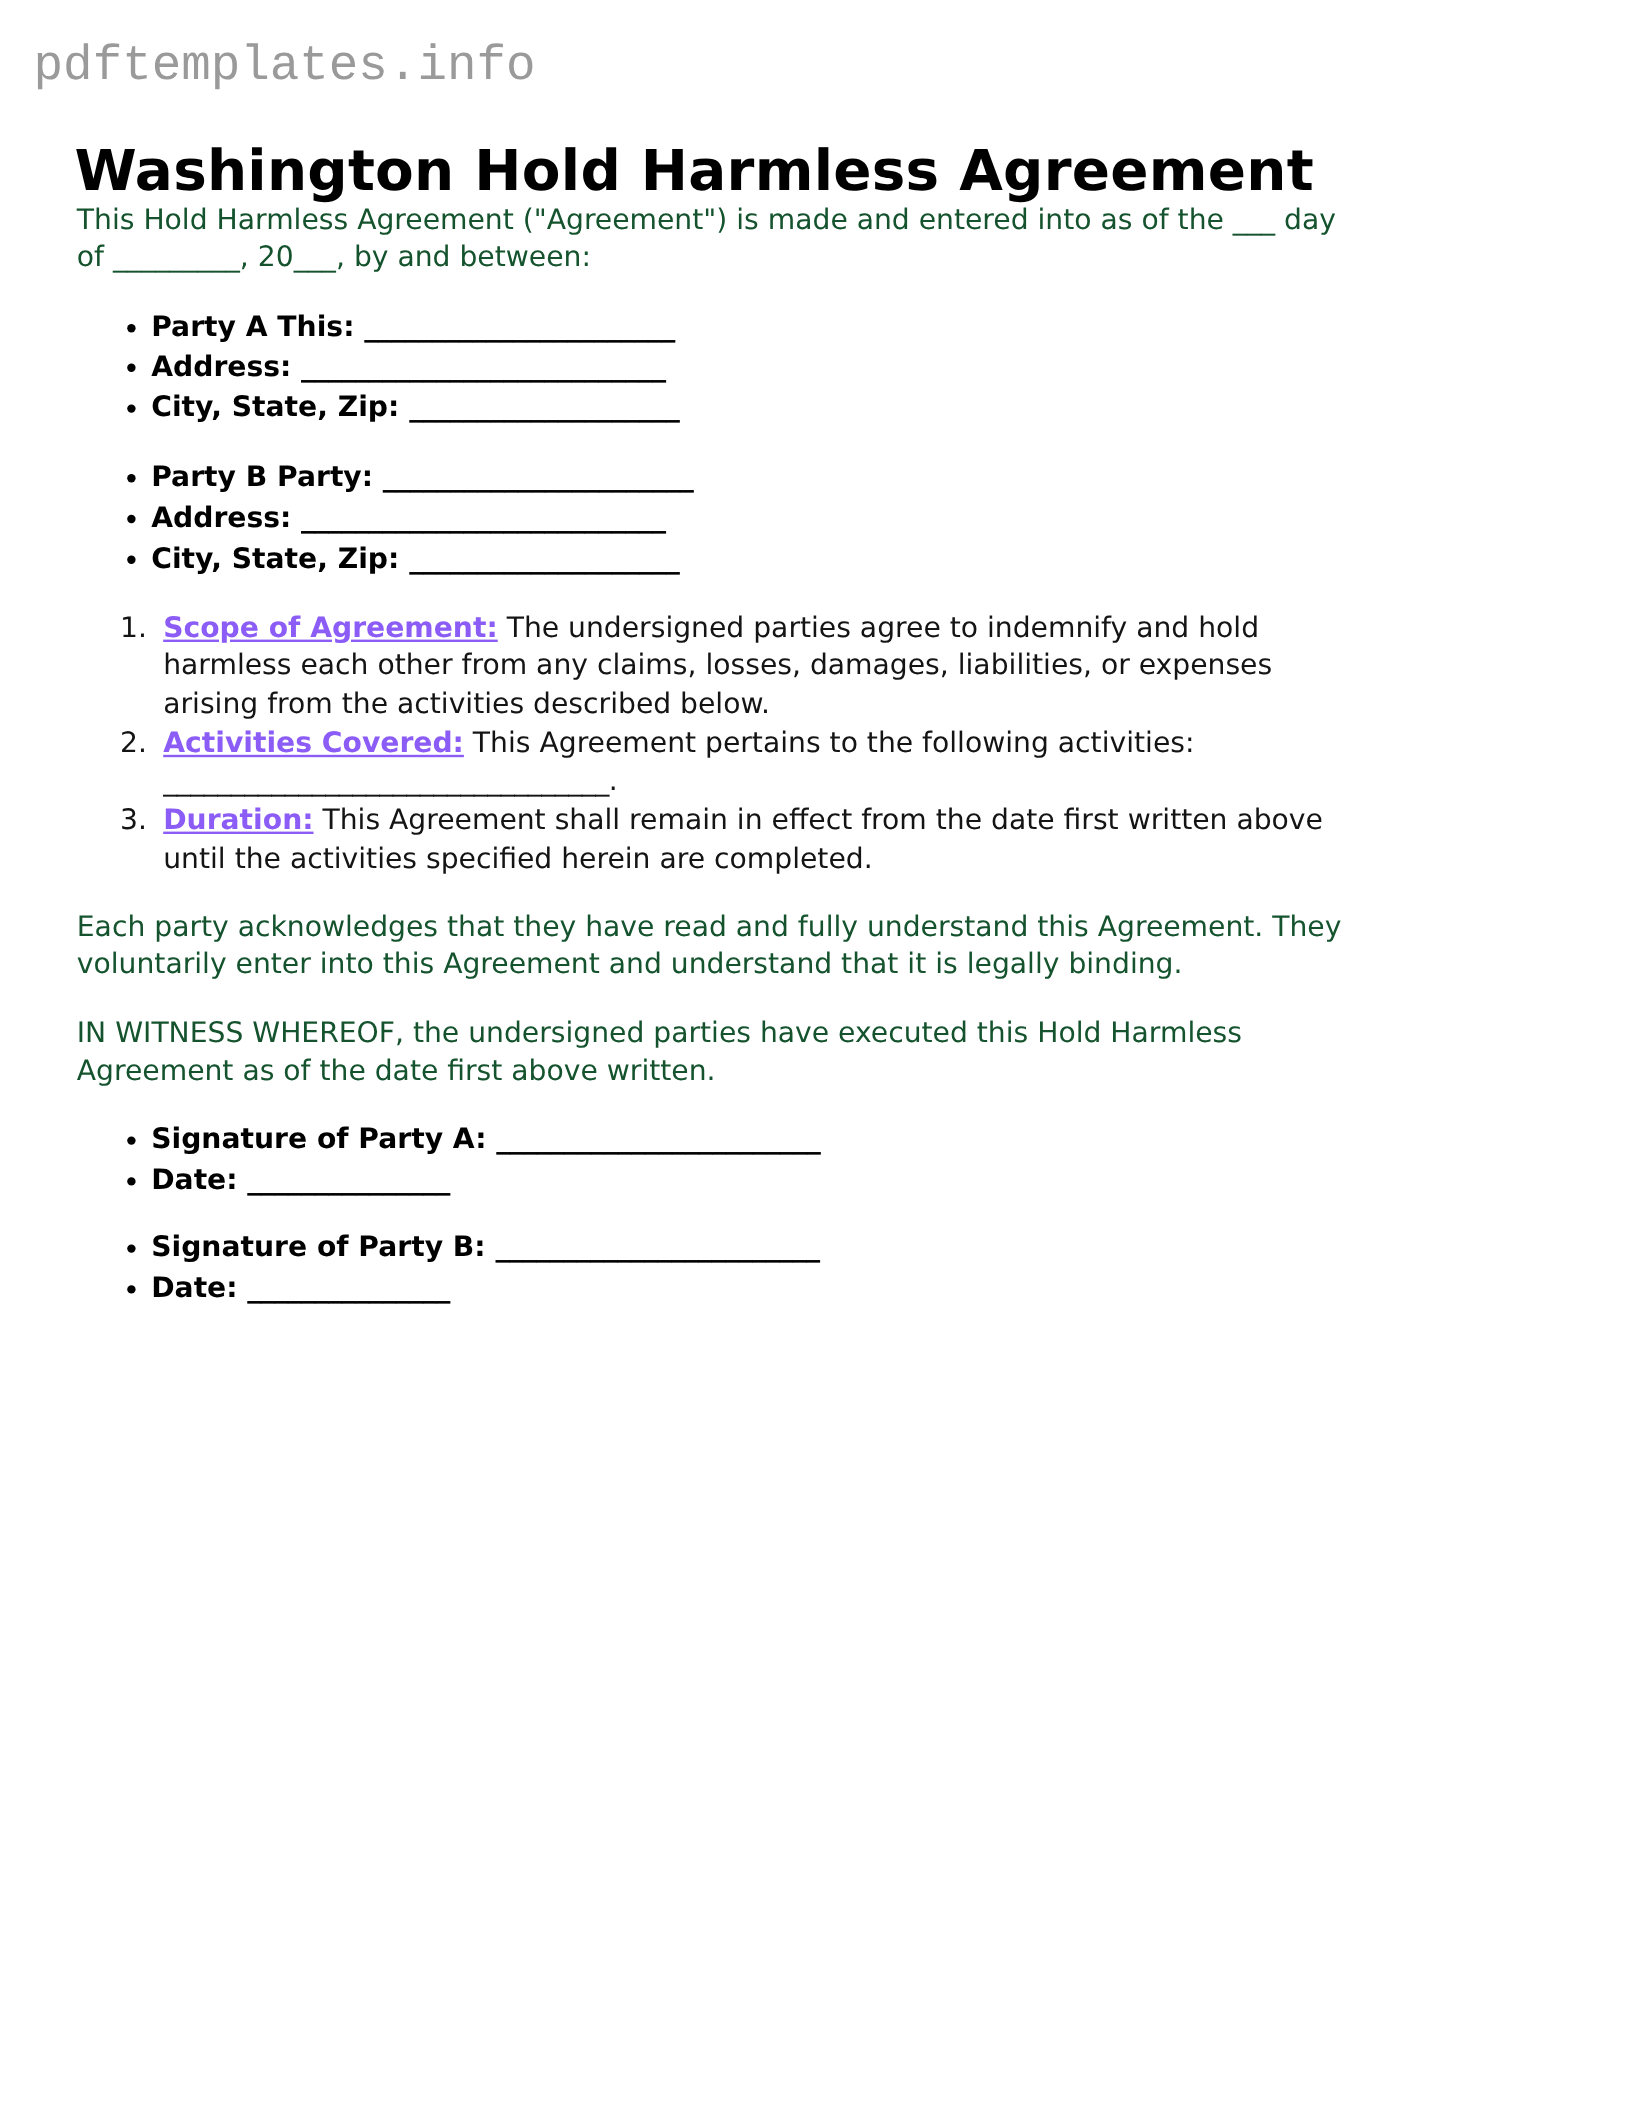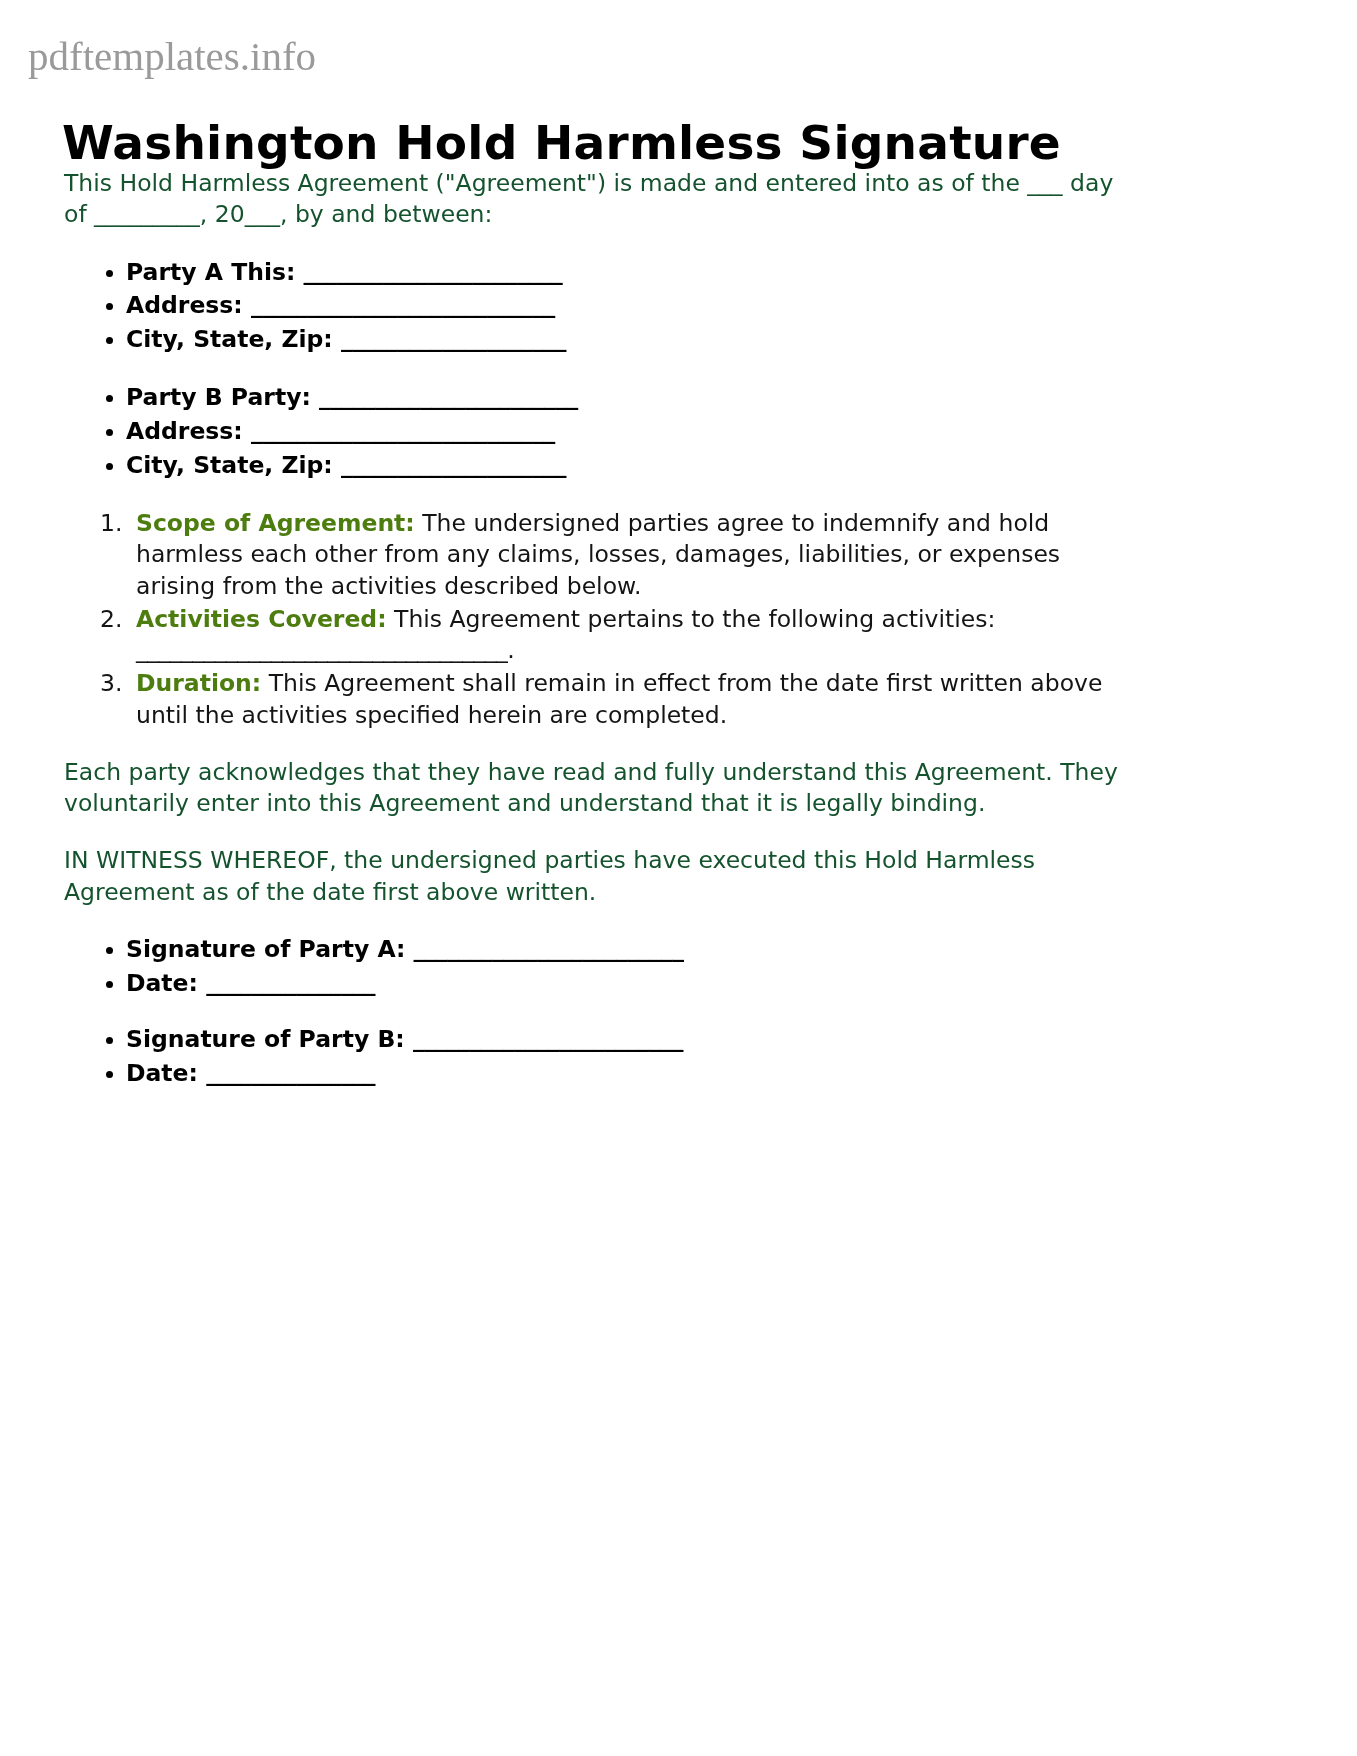--- a/index.html
+++ b/index.html
@@ -21,21 +21,21 @@
     background: #ffffff;
     box-sizing: border-box;
     padding: 0;
   }
 
   
   .watermark {
     position: absolute;
     left: 28px;
     top: 36px;
-    font-family: Liberation Serif, serif;
+    font-family: Liberation Mono, monospace;
     font-size: 41px;
     letter-spacing: 0px;
     color: #9a9a9a;
     line-height: 1;
     white-space: pre;
   }
   .doc-title {
     position: absolute;
     left: 62px;
     top: 84px;
@@ -110,42 +110,43 @@
   ol.nlist > li::before {
     content: counter(nitem) ".";
     position: absolute;
     left: 0px;
     top: 0;
     font-size: 23.5px;
     color: #141414;
   }
   .lead {
     font-weight: bold;
-    color: #4d7c0f;
+    color: #8b5cf6;
+    text-decoration: underline;
   }
   .blankline {
     letter-spacing: -0.5px;
     font-weight: normal;
   }
   .sig-gap { height: 22px; }
 
   .and-line {
     margin: 0 0 24px 0;
     font-size: 23.5px;
     line-height: 1.3;
     color: #141414;
   }
 </style>
 </head>
 <body>
 
 <div class="page">
 
   <div class="watermark">pdftemplates.info</div>
-  <h1 class="doc-title">Washington Hold Harmless Signature</h1>
+  <h1 class="doc-title">Washington Hold Harmless Agreement</h1>
 
   <div class="content">
 
     <p class="para">This Hold Harmless Agreement ("Agreement") is made and entered into as of the ___ day of _________, 20___, by and between:</p>
 
     <ul class="blist">
       <li><span>Party A This:</span> <span class="ul-fill">_______________________</span></li>
       <li><span>Address:</span> <span class="ul-fill">___________________________</span></li>
       <li><span>City, State, Zip:</span> <span class="ul-fill">____________________</span></li>
     </ul>

